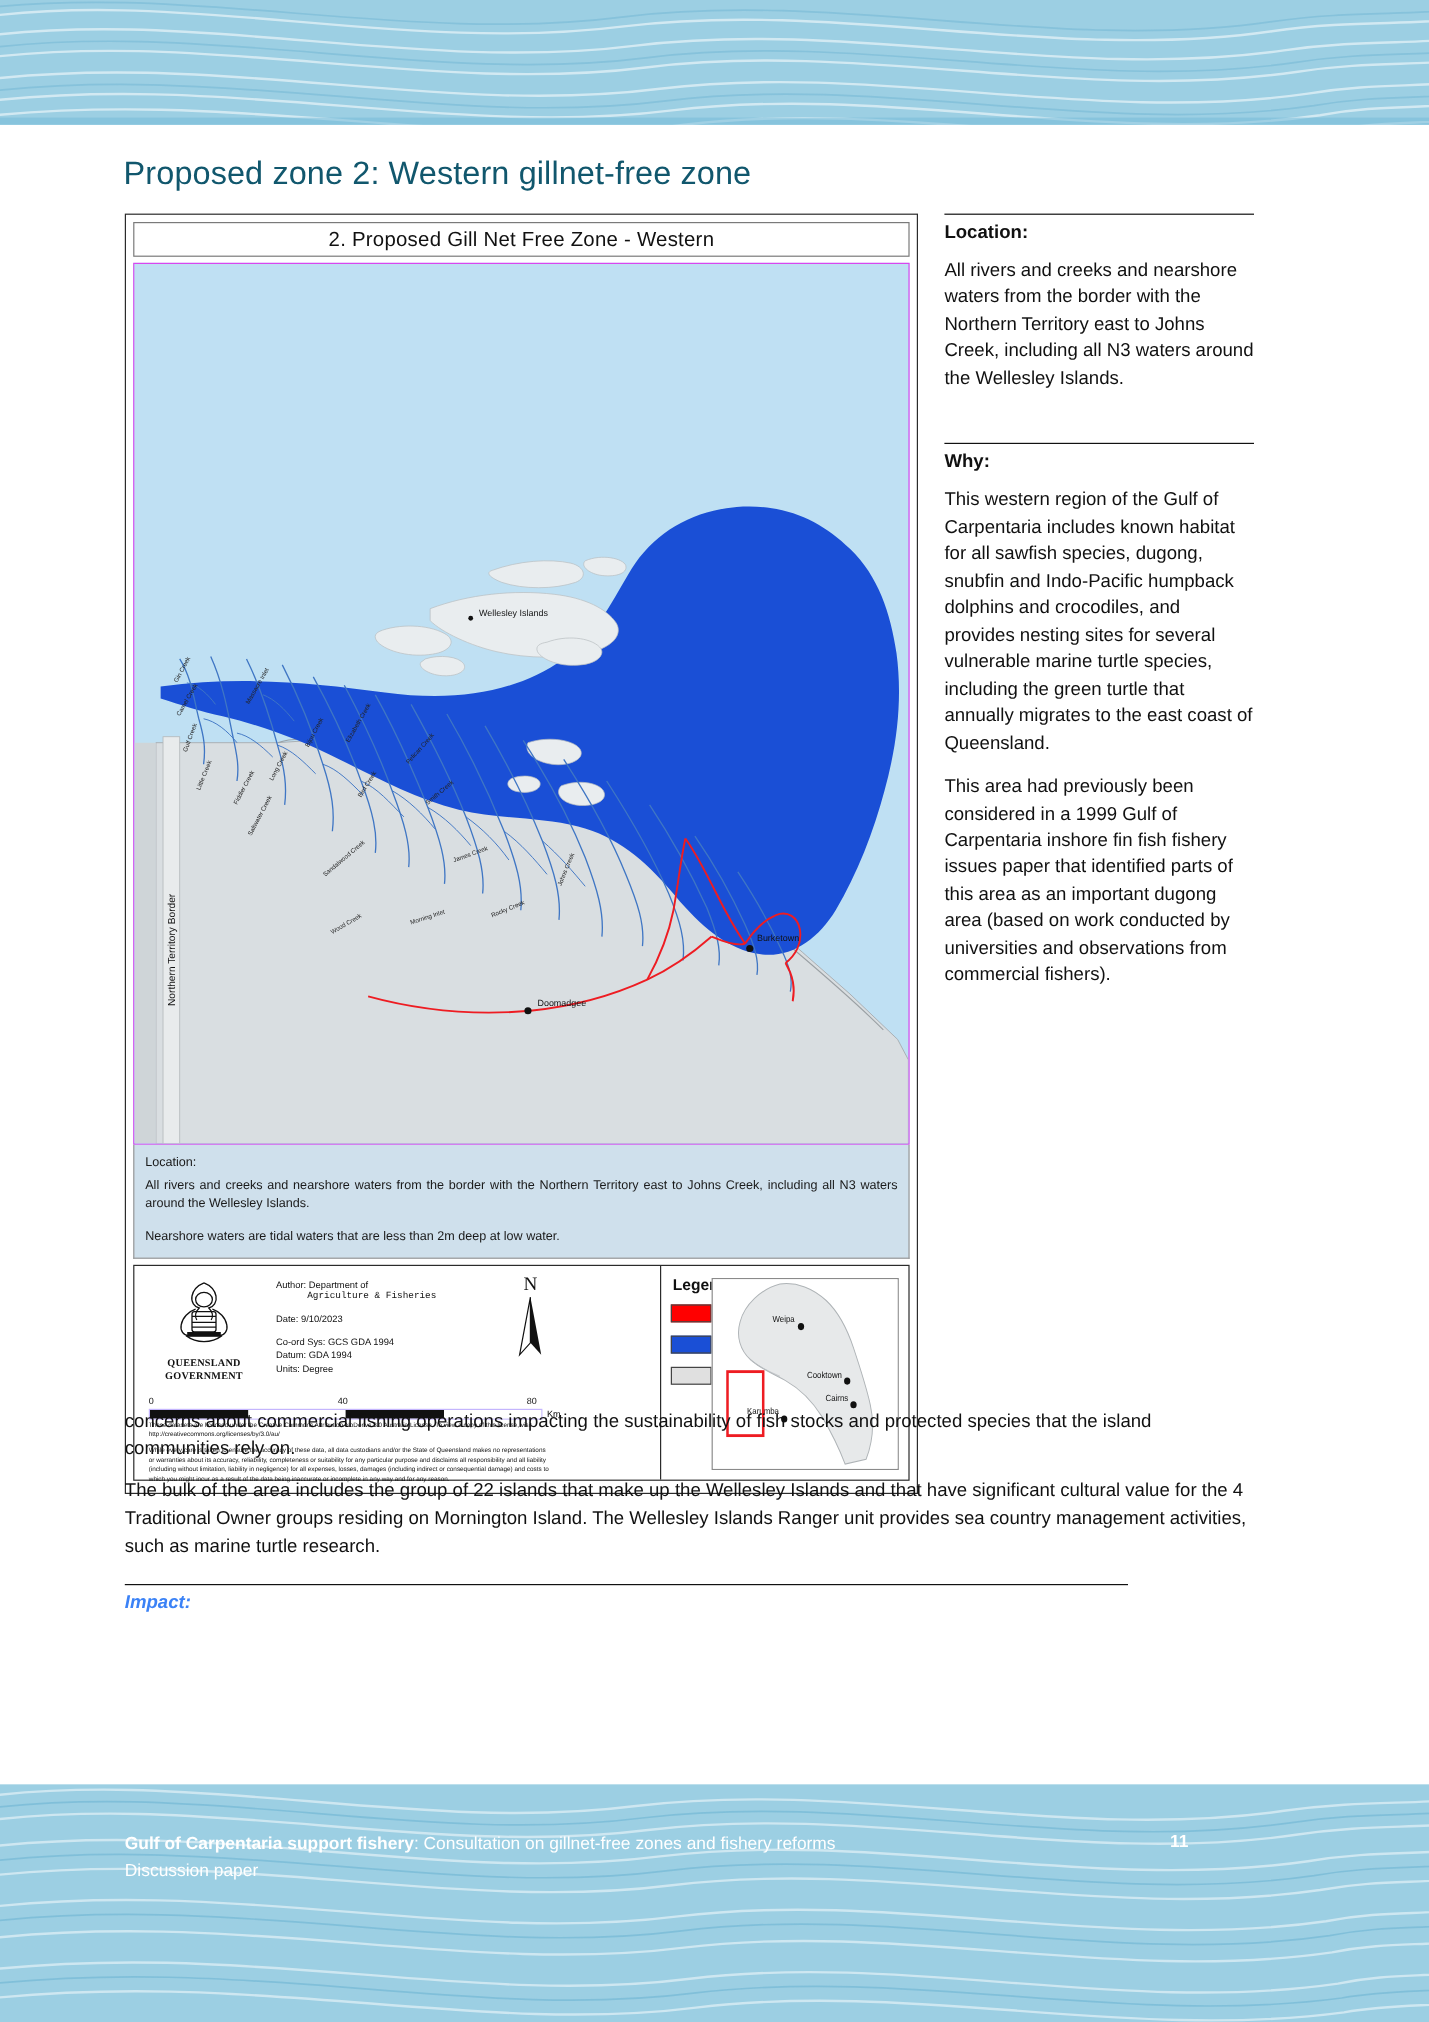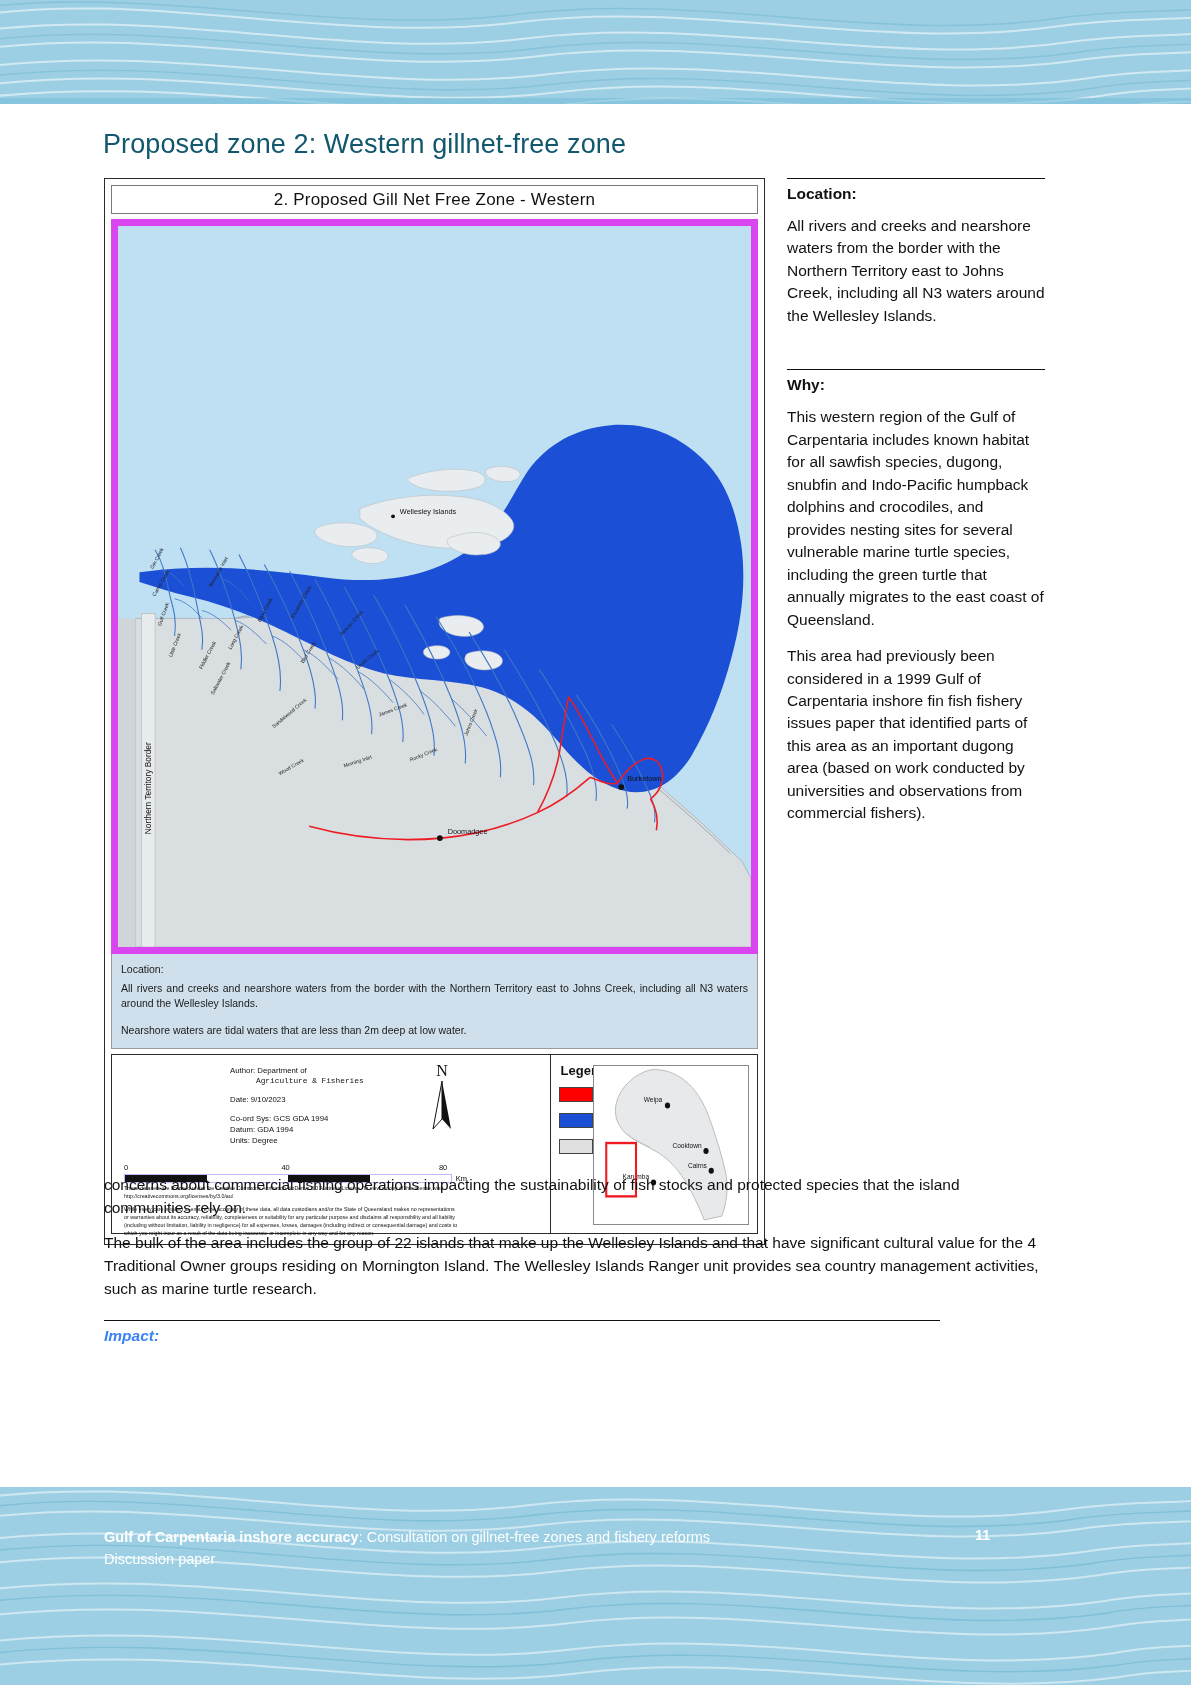--- a/index.html
+++ b/index.html
@@ -41,21 +41,21 @@
   .map-header {
     height:29px; border:1px solid #7a7a7a;
     background:#ffffff;
     display:flex; align-items:center; justify-content:center;
     font-size:17px; color:#111; letter-spacing:.2px;
   }
   .map-canvas {
     position:relative;
     margin-top:5px;
     height:735px;
-    border:7px solid #d946ef;
+    border:1px solid #d946ef;
     background:#bfe0f3;
     overflow:hidden;
   }
   .map-canvas svg { position:absolute; inset:0; width:100%; height:100%; }
 
   .map-note {
     position:relative;
     margin-top:0px;
     border:1px solid #9a9a9a; border-top:none;
     background:#cfe0ec;
@@ -306,20 +306,37 @@
 
   <div class="map-note">
     <div class="nlabel">Location:</div>
     <div class="njust">All rivers and creeks and nearshore waters from the border with the Northern Territory east to Johns Creek, including all N3 waters around the Wellesley Islands.</div>
     <div class="nsecond">Nearshore waters are tidal waters that are less than 2m deep at low water.</div>
   </div>
 
   <div class="map-bottom">
     <div class="mb-left">
 
+      <div class="crest-wrap">
+        <svg width="62" height="62" viewBox="0 0 62 62" aria-hidden="true">
+          <g fill="none" stroke="#111" stroke-width="1.1">
+            <path d="M31,6 C26,8 22,12 21,17 C20,22 23,26 27,27 C24,30 23,34 25,37"></path>
+            <path d="M31,6 C36,8 40,12 41,17 C42,22 39,26 35,27 C38,30 39,34 37,37"></path>
+            <ellipse cx="31" cy="20" rx="7" ry="6"></ellipse>
+            <path d="M24,28 C18,30 13,35 12,41 C11,46 14,50 18,50"></path>
+            <path d="M38,28 C44,30 49,35 50,41 C51,46 48,50 44,50"></path>
+            <rect x="21" y="30" width="20" height="17" rx="2"></rect>
+            <path d="M21,34 H41 M21,39 H41 M21,43 H41"></path>
+            <path d="M16,50 C20,53 26,55 31,55 C36,55 42,53 46,50"></path>
+          </g>
+          <rect x="17" y="47" width="28" height="4" fill="#111"></rect>
+        </svg>
+        <div class="crest-title">QUEENSLAND</div>
+        <div class="crest-title">GOVERNMENT</div>
+      </div>
 
       <div class="meta">
         <div>Author: Department of</div>
         <div class="ind">Agriculture &amp; Fisheries</div>
         <div class="gap"></div>
         <div>Date: 9/10/2023</div>
         <div class="gap"></div>
         <div>Co-ord Sys: GCS GDA 1994</div>
         <div>Datum: GDA 1994</div>
         <div>Units: Degree</div>
@@ -432,17 +449,17 @@
       <path d="M-40,24 C155,-8 345,52 535,28 C715,6 895,58 1075,32 C1142,22 1187,28 1231,20"></path>
       <path d="M-40,68 C175,36 365,96 555,72 C735,50 915,102 1095,76 C1152,66 1191,72 1231,64"></path>
       <path d="M-40,118 C188,86 378,146 568,122 C748,100 928,152 1108,126 C1159,116 1194,122 1231,114"></path>
       <path d="M-40,170 C198,138 388,198 578,174 C758,152 938,202 1118,178 C1165,170 1197,174 1231,168"></path>
     </g>
   </svg>
 </div>
 
 <div class="footer">
   <div class="footer-text">
-    <span><b>Gulf of Carpentaria inshore accuracy</b><span>: Consultation on gillnet-free zones and fishery reforms</span></span>
+    <span><b>Gulf of Carpentaria support fishery</b><span>: Consultation on gillnet-free zones and fishery reforms</span></span>
     <div>Discussion paper</div>
   </div>
   <div class="footer-page">11</div>
 </div>
 
 </body></html>

